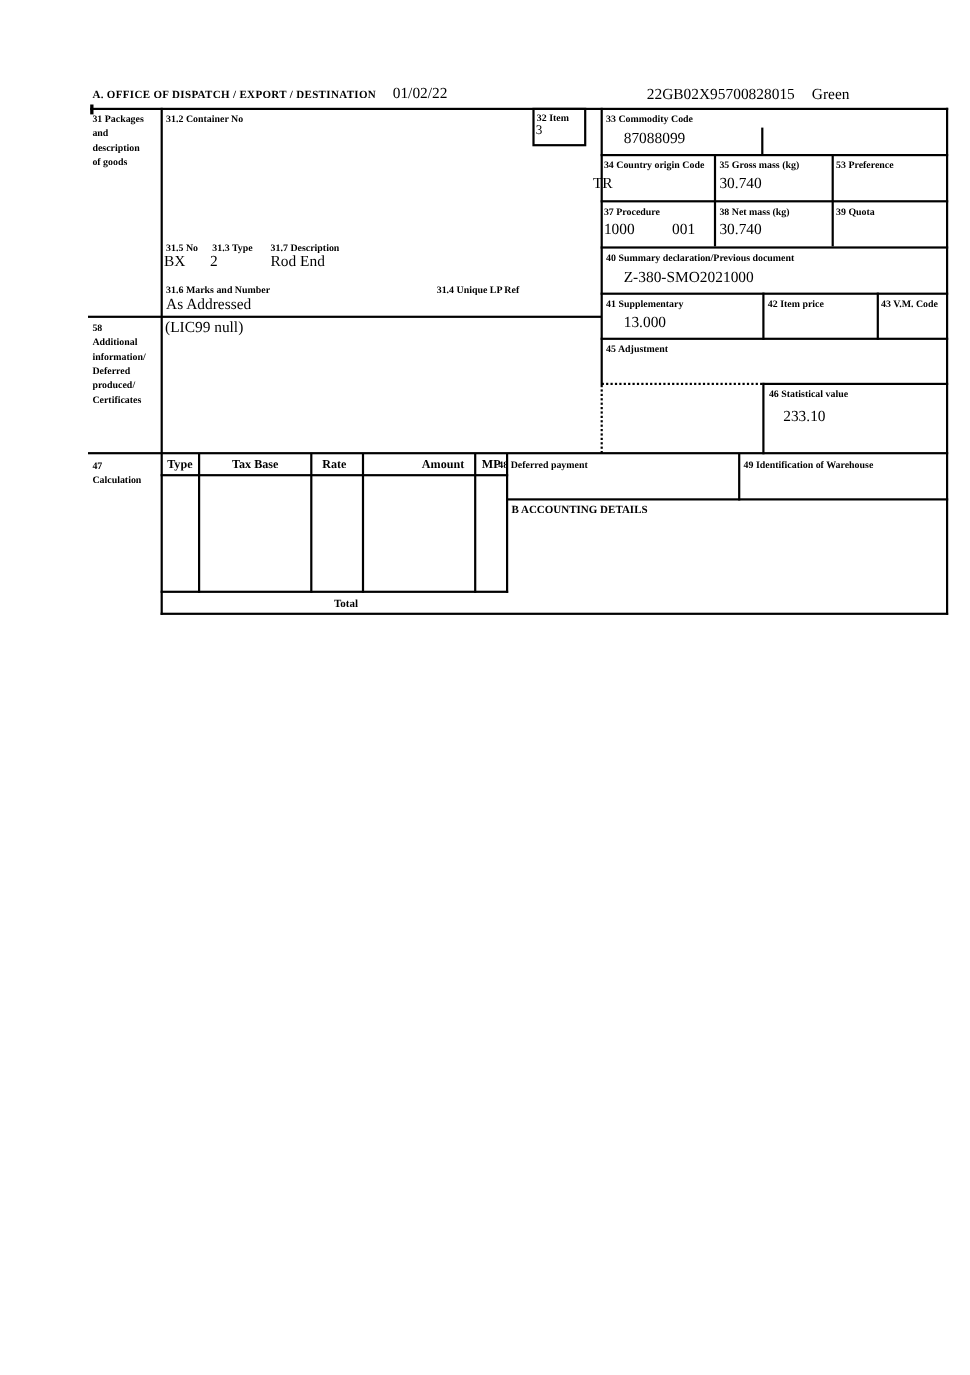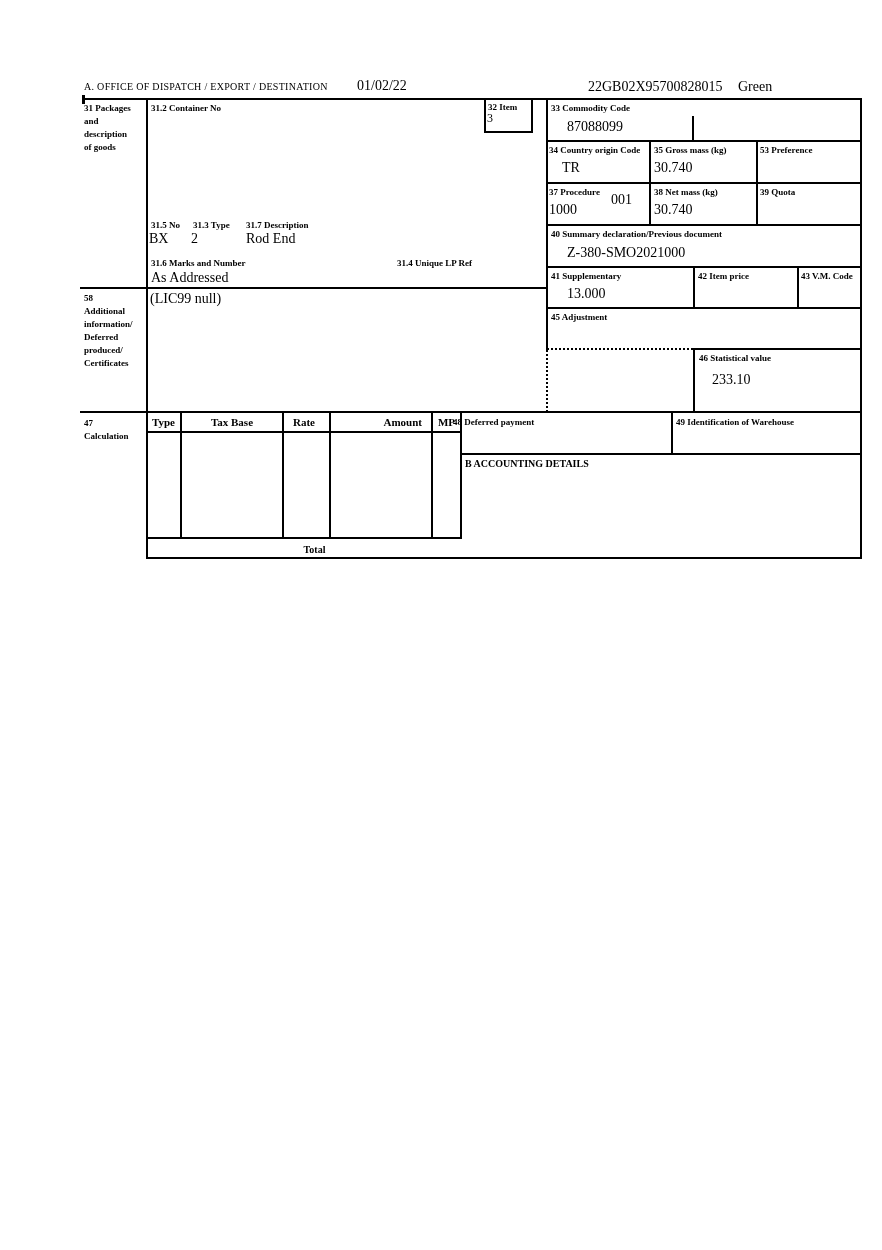--- a/index.html
+++ b/index.html
@@ -13,21 +13,21 @@
   
   .rect{position:absolute;border:2px solid #000;}
   
   .lbl{position:absolute;font-weight:bold;font-size:9px;line-height:10px;white-space:nowrap;}
   .lblblock{position:absolute;font-weight:bold;font-size:9px;line-height:13px;}
   .lblblock span{display:block;}
   
   .val{position:absolute;font-size:14px;line-height:15px;white-space:nowrap;}
   .val-sm{position:absolute;font-size:12px;line-height:13px;white-space:nowrap;}
   
-  .hdr-label{position:absolute;font-weight:normal;font-size:10px;letter-spacing:.3px;white-space:nowrap;text-align:center;}
+  .hdr-label{position:absolute;font-weight:bold;font-size:10px;letter-spacing:.3px;white-space:nowrap;text-align:center;}
   .hdr-val{position:absolute;font-size:14px;white-space:nowrap;}
   
   .th{position:absolute;top:416px;font-weight:bold;font-size:11px;white-space:nowrap;}
   .total{position:absolute;left:147px;top:544px;width:335px;text-align:center;
          font-weight:bold;font-size:10px;}
 </style>
 </head>
 <body>
 
 <div class="page">
@@ -78,28 +78,28 @@
     <span>of goods</span>
   </div>
 
   <div class="lbl" style="left:151px;top:103px">31.2 Container No</div>
   <div class="lbl" style="left:488px;top:102px">32 Item</div>
   <div class="val-sm" style="left:487px;top:112px">3</div>
   <div class="lbl" style="left:551px;top:103px">33 Commodity Code</div>
   <div class="val" style="left:567px;top:119px">87088099</div>
 
   <div class="lbl" style="left:549px;top:145px">34 Country origin Code</div>
-  <div class="val" style="left:562px;top:160px">TR</div>
+  <div class="val" style="left:539px;top:160px">TR</div>
   <div class="lbl" style="left:654px;top:145px">35 Gross mass (kg)</div>
   <div class="val" style="left:654px;top:160px">30.740</div>
   <div class="lbl" style="left:760px;top:145px">53 Preference</div>
 
   <div class="lbl" style="left:549px;top:187px">37 Procedure</div>
   <div class="val" style="left:549px;top:202px">1000</div>
-  <div class="val" style="left:611px;top:192px">001</div>
+  <div class="val" style="left:611px;top:202px">001</div>
   <div class="lbl" style="left:654px;top:187px">38 Net mass (kg)</div>
   <div class="val" style="left:654px;top:202px">30.740</div>
   <div class="lbl" style="left:760px;top:187px">39 Quota</div>
 
   <div class="lbl" style="left:151px;top:220px">31.5 No</div>
   <div class="lbl" style="left:193px;top:220px">31.3 Type</div>
   <div class="lbl" style="left:246px;top:220px">31.7 Description</div>
   <div class="val" style="left:149px;top:231px">BX</div>
   <div class="val" style="left:191px;top:231px">2</div>
   <div class="val" style="left:246px;top:231px">Rod End</div>

